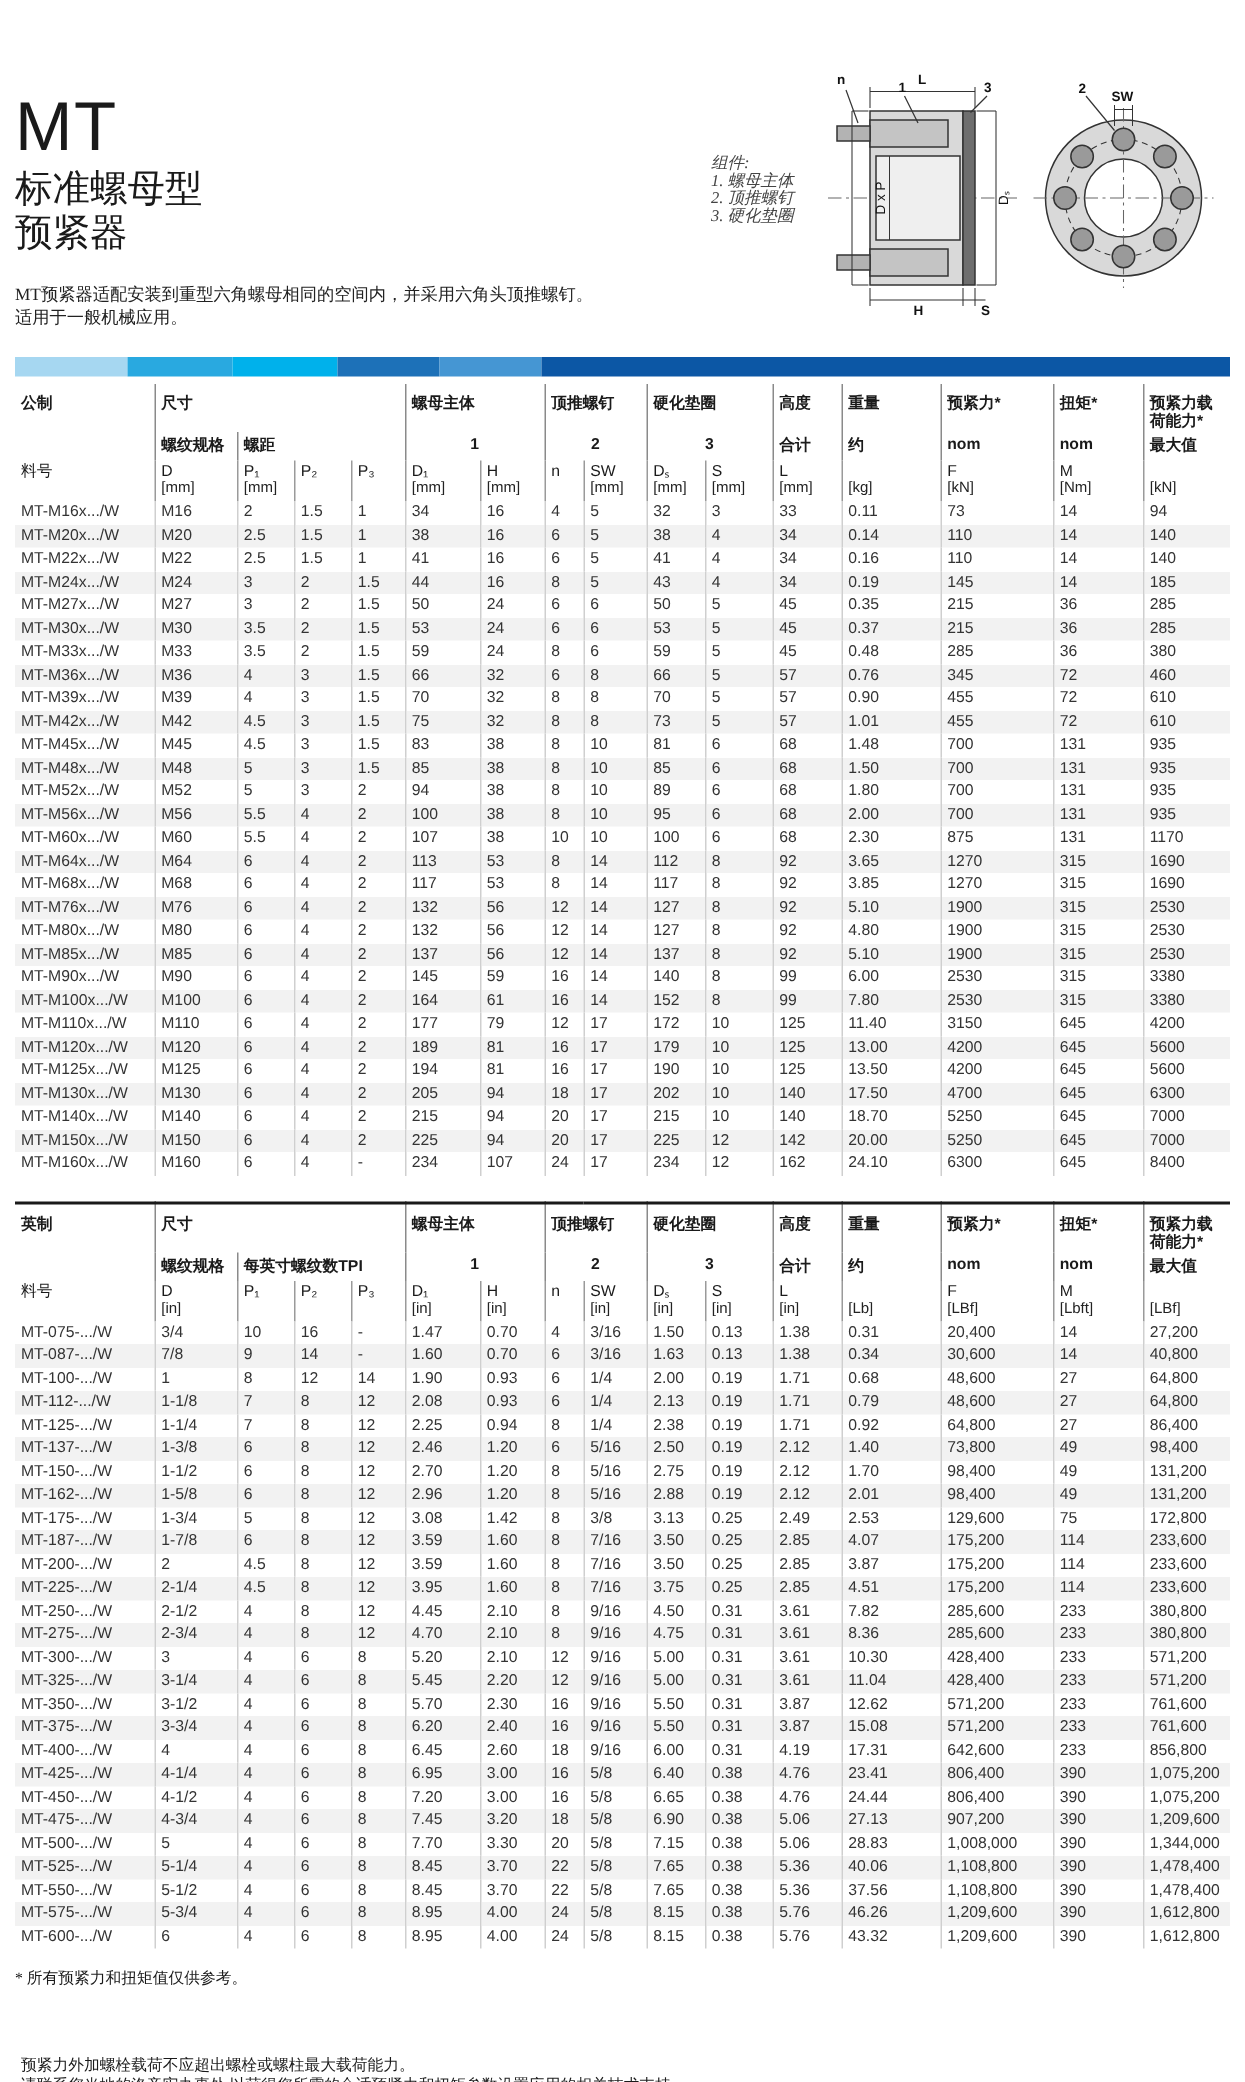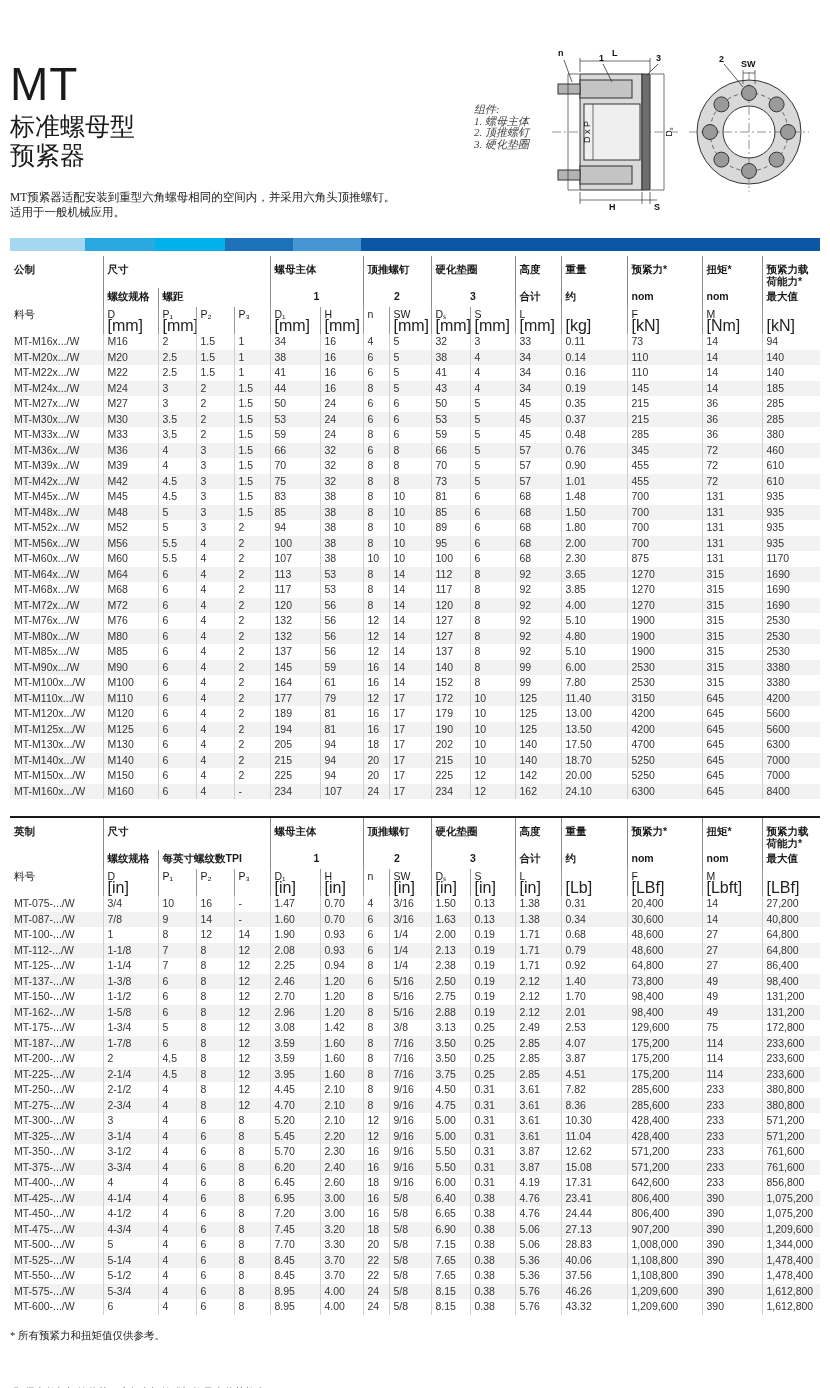--- a/index.html
+++ b/index.html
@@ -22,21 +22,21 @@
   table.spec.imperial{margin-top:17px;border-top:2px solid #1a1a1a;}
   .spec th,.spec td{font-size:10.5px;text-align:left;vertical-align:top;padding:1px 4px;overflow:hidden;white-space:nowrap;}
   .spec thead th{white-space:normal;}
   .spec tr.row-a th{font-weight:bold;padding-top:7px;height:20px;line-height:12px;}
   .spec tr.row-b th{font-weight:bold;height:16px;padding-top:2px;}
   .spec tr.row-b th.center{text-align:center;}
   .spec thead th.sep{border-left:1px solid #8a8a8a;}
   .spec tr.cols th{font-weight:bold;padding-bottom:2px;}
   .spec tr.cols th + th{border-left:1px solid #9a9a9a;}
   .spec tr.cols .lbl{font-weight:normal;font-size:10.5px;line-height:12px;min-height:12px;}
-  .spec tr.cols .unit{font-weight:normal;font-size:16px;line-height:12px;color:#222;}
+  .spec tr.cols .unit{font-weight:normal;font-size:10px;line-height:12px;color:#222;}
   .spec tbody td{height:13px;line-height:13.5px;color:#333;}
   .spec tbody td + td{border-left:1px solid #cfcfcf;}
   .spec tbody tr:nth-child(even){background:#f2f2f2;}
   
   .footnotes{font-family:"Liberation Serif",serif;font-size:10.5px;line-height:13.5px;color:#1a1a1a;margin-top:14px;}
 </style>
 </head>
 <body>
 
 <div class="page">
@@ -564,38 +564,20 @@
             <td>14</td>
             <td>117</td>
             <td>8</td>
             <td>92</td>
             <td>3.85</td>
             <td>1270</td>
             <td>315</td>
             <td>1690</td>
           </tr>
           <tr>
-            <td>MT-M72x.../W</td>
-            <td>M72</td>
-            <td>6</td>
-            <td>4</td>
-            <td>2</td>
-            <td>120</td>
-            <td>56</td>
-            <td>8</td>
-            <td>14</td>
-            <td>120</td>
-            <td>8</td>
-            <td>92</td>
-            <td>4.00</td>
-            <td>1270</td>
-            <td>315</td>
-            <td>1690</td>
-          </tr>
-          <tr>
             <td>MT-M76x.../W</td>
             <td>M76</td>
             <td>6</td>
             <td>4</td>
             <td>2</td>
             <td>132</td>
             <td>56</td>
             <td>12</td>
             <td>14</td>
             <td>127</td>

